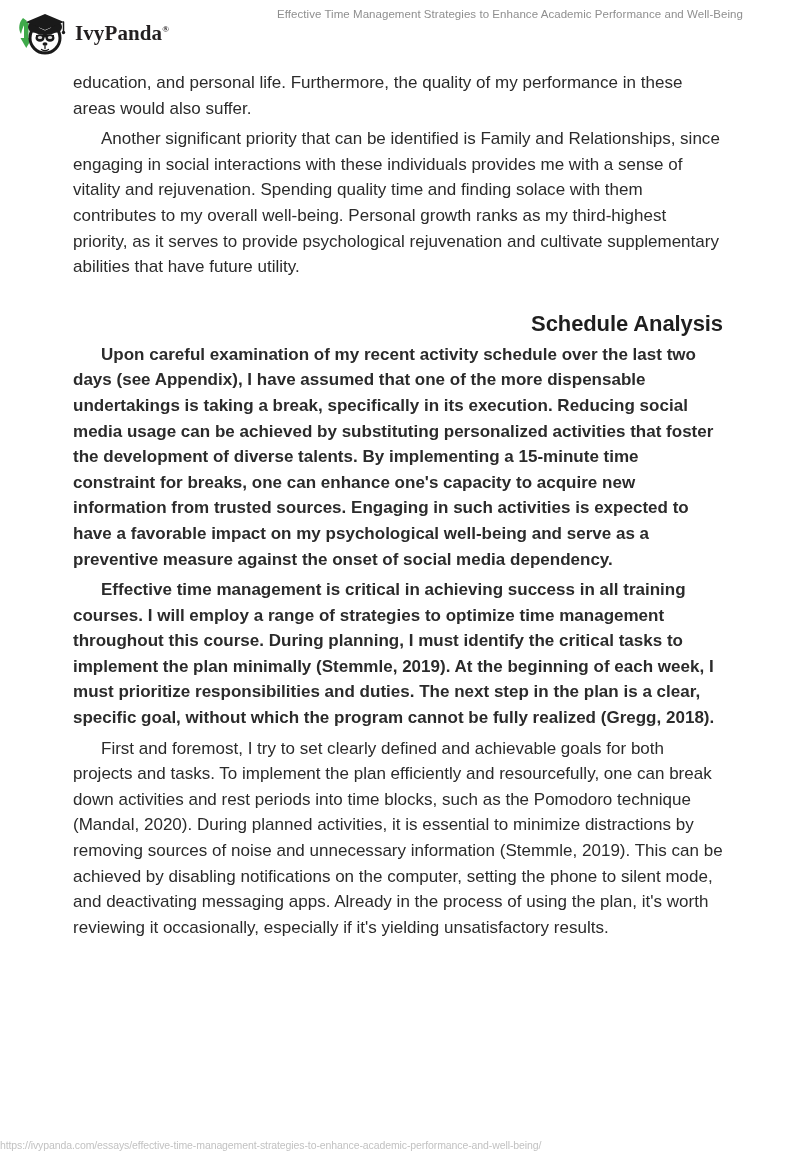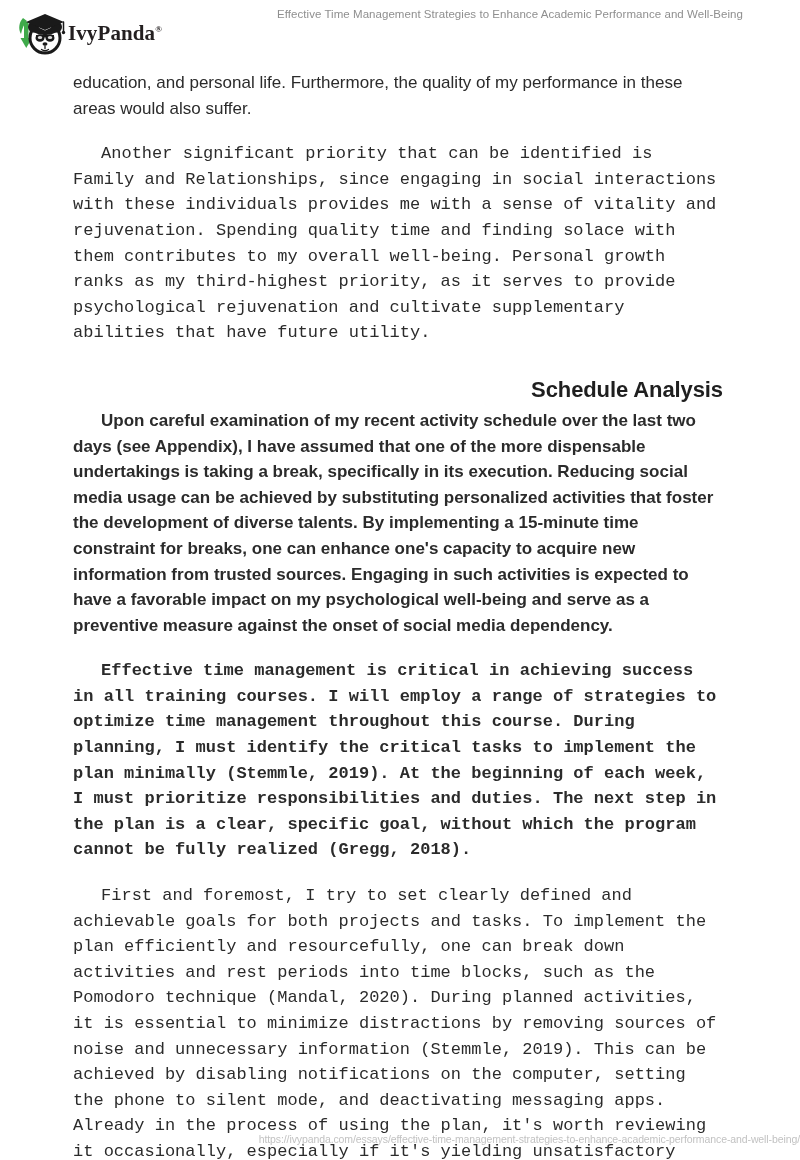--- a/index.html
+++ b/index.html
@@ -25,20 +25,21 @@
     left: 0;
     width: 800px;
     height: 62px;
   }
   .brand {
     position: absolute;
     left: 16px;
     top: 7px;
     display: flex;
     align-items: center;
+    gap: 7px;
   }
   .brand-logo {
     width: 52px;
     height: 50px;
     display: block;
     flex: none;
   }
   .brand-name {
     font-family: "Liberation Serif", serif;
     font-weight: bold;
@@ -78,22 +79,21 @@
     line-height: 25.6px;
     color: #2b2b2b;
     margin: 0;
     text-indent: 28px;
     letter-spacing: 0.01px;
   }
   .para.no-indent {
     text-indent: 0;
   }
   .para + .para {
-    margin-top: 20px;
-    font-family: Liberation Mono, monospace;
+    margin-top: 5px;
   }
   .section-heading {
     font-size: 22px;
     font-weight: bold;
     color: #1f1f1f;
     margin: 0;
     line-height: 26px;
     letter-spacing: -0.1px;
   }
   .gap-before-heading {
@@ -102,23 +102,23 @@
   }
   .gap-after-heading {
     margin-top: 5px;
     font-weight: bold;
   }
 
   
   .page-footer {
     position: absolute;
     left: 0;
-    bottom: 13px;
+    bottom: 7px;
     width: 800px;
-    text-align: right;
+    text-align: left;
   }
   .footer-url {
     font-size: 10.5px;
     color: #c2c2c2;
     letter-spacing: -0.1px;
     white-space: nowrap;
   }
 </style>
 </head>
 <body>

